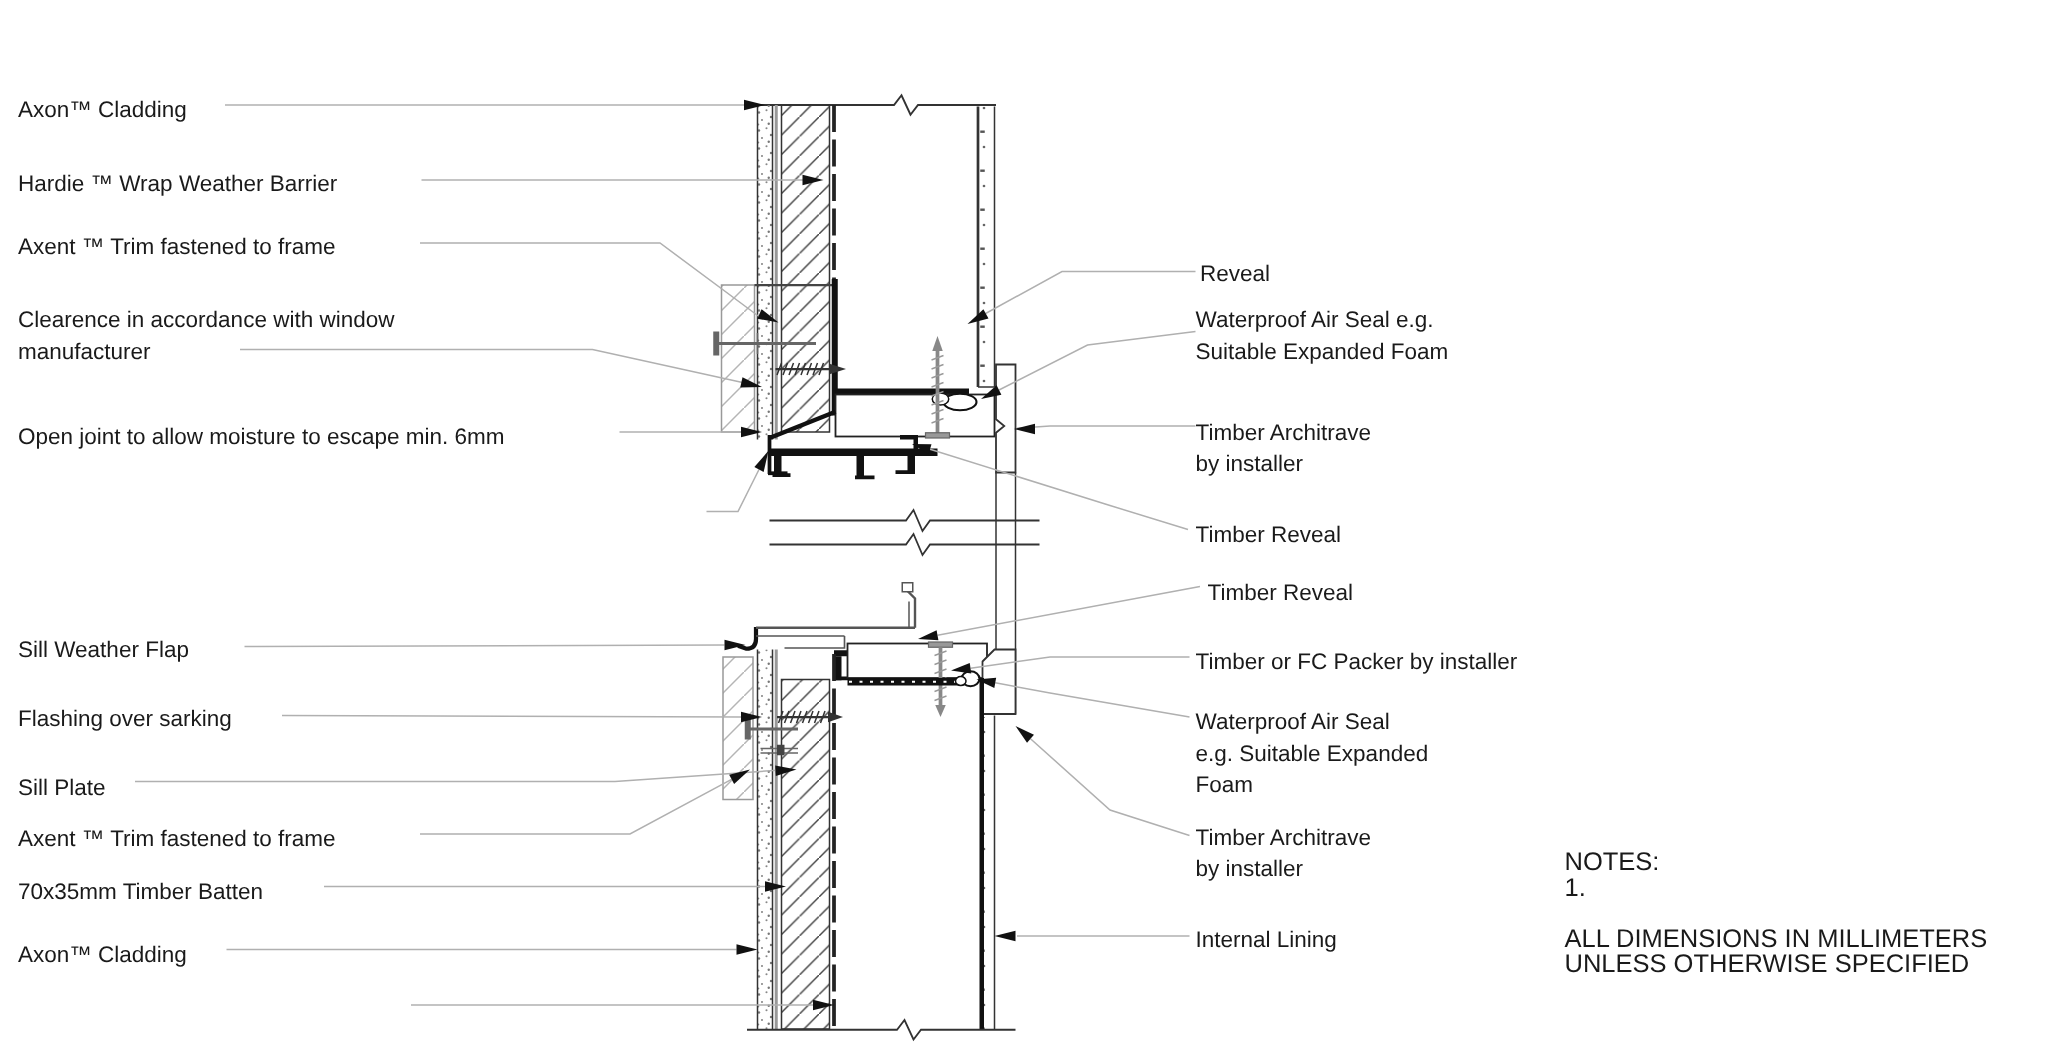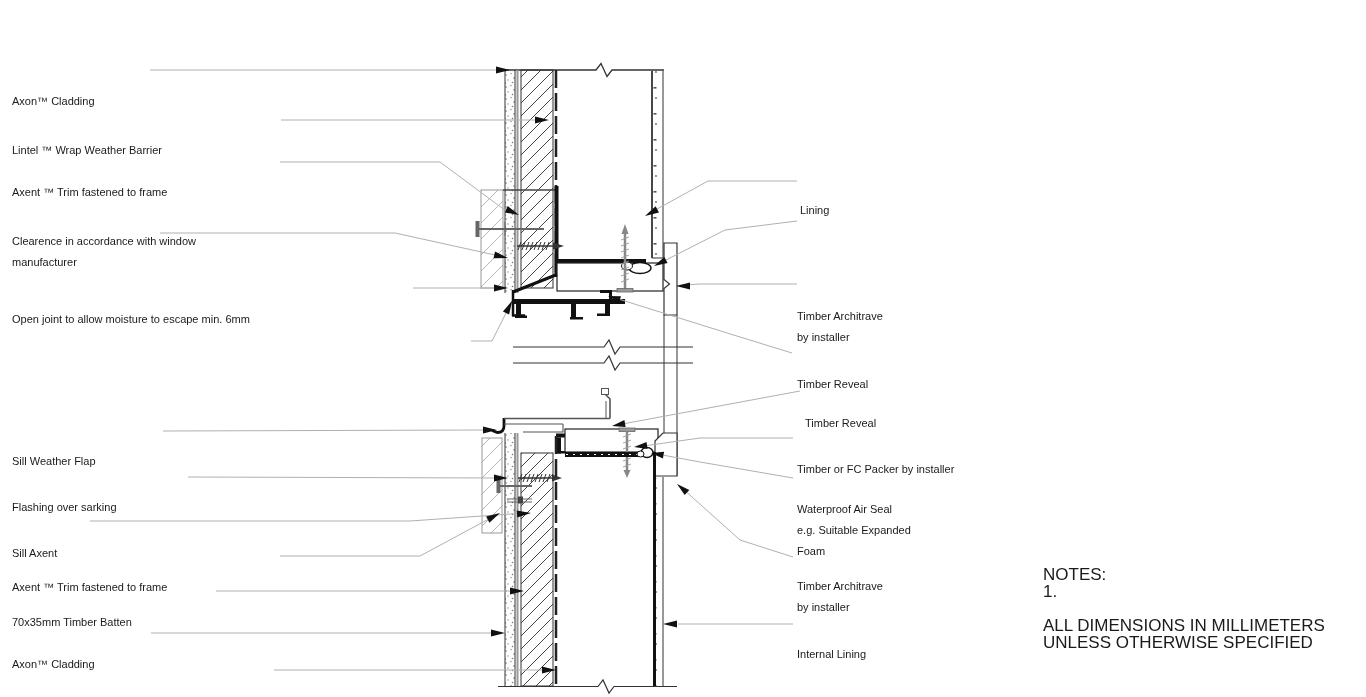--- a/index.html
+++ b/index.html
@@ -1,19 +1,19 @@
 <!DOCTYPE html>
 <html><head>
 <meta charset="utf-8">
 <style>
   html,body{margin:0;padding:0;background:#fff;}
   .stage{position:relative;width:1366px;height:697px;background:#ffffff;overflow:hidden;
          font-family:"Liberation Sans", sans-serif;}
   .stage svg{position:absolute;left:0;top:0;}
-  .lbl{position:absolute;font-size:11px;line-height:21px;color:#1a1a1a;white-space:pre-line;margin-top:28px;}
+  .lbl{position:absolute;font-size:15px;line-height:21px;color:#1a1a1a;white-space:pre-line;}
   .notes{position:absolute;left:1043px;top:566px;width:320px;font-size:17px;line-height:17px;color:#1a1a1a;}
   .notes .heading{margin:0 0 0 0;}
   .notes .item{display:flex;margin:0;}
   .notes .item .num{width:29px;flex:0 0 29px;}
   .notes .item .txt{white-space:pre-line;}
   .notes .dims{margin-top:17px;white-space:pre-line;}
 </style>
 </head>
 <body>
 
@@ -228,33 +228,35 @@
       <polygon points="608,296 621,296.2 619,302.8"></polygon>
       <polygon points="612,426 624.4,420.1 625.6,426.9"></polygon>
       <polygon points="634,447 646.5,442 647.5,449"></polygon>
       <polygon points="651,453 664.1,451.8 662.9,458.6"></polygon>
       <polygon points="677,484 689.3,489.9 684.7,495.1"></polygon>
       <polygon points="663,624 677,620.5 677,627.5"></polygon>
     </g>
   </svg>
 
   <div class="lbl" style="left:12px;top:63px">Axon™ Cladding</div>
-  <div class="lbl" style="left:12px;top:112px">Lintel ™ Wrap Weather Barrier</div>
+  <div class="lbl" style="left:12px;top:112px">Hardie ™ Wrap Weather Barrier</div>
   <div class="lbl" style="left:12px;top:154px">Axent ™ Trim fastened to frame</div>
   <div class="lbl" style="left:12px;top:203px">Clearence in accordance with window
 manufacturer</div>
   <div class="lbl" style="left:12px;top:281px">Open joint to allow moisture to escape min. 6mm</div>
   <div class="lbl" style="left:12px;top:423px">Sill Weather Flap</div>
   <div class="lbl" style="left:12px;top:469px">Flashing over sarking</div>
-  <div class="lbl" style="left:12px;top:515px">Sill Axent</div>
+  <div class="lbl" style="left:12px;top:515px">Sill Plate</div>
   <div class="lbl" style="left:12px;top:549px">Axent ™ Trim fastened to frame</div>
   <div class="lbl" style="left:12px;top:584px">70x35mm Timber Batten</div>
   <div class="lbl" style="left:12px;top:626px">Axon™ Cladding</div>
 
-  <div class="lbl" style="left:800px;top:172px">Lining</div>
+  <div class="lbl" style="left:800px;top:172px">Reveal</div>
+  <div class="lbl" style="left:797px;top:203px">Waterproof Air Seal e.g.
+Suitable Expanded Foam</div>
   <div class="lbl" style="left:797px;top:278px">Timber  Architrave
 by installer</div>
   <div class="lbl" style="left:797px;top:346px">Timber Reveal</div>
   <div class="lbl" style="left:805px;top:385px">Timber Reveal</div>
   <div class="lbl" style="left:797px;top:431px">Timber or FC Packer by installer</div>
   <div class="lbl" style="left:797px;top:471px">Waterproof Air Seal
 e.g. Suitable Expanded
 Foam</div>
   <div class="lbl" style="left:797px;top:548px">Timber Architrave
 by installer</div>

